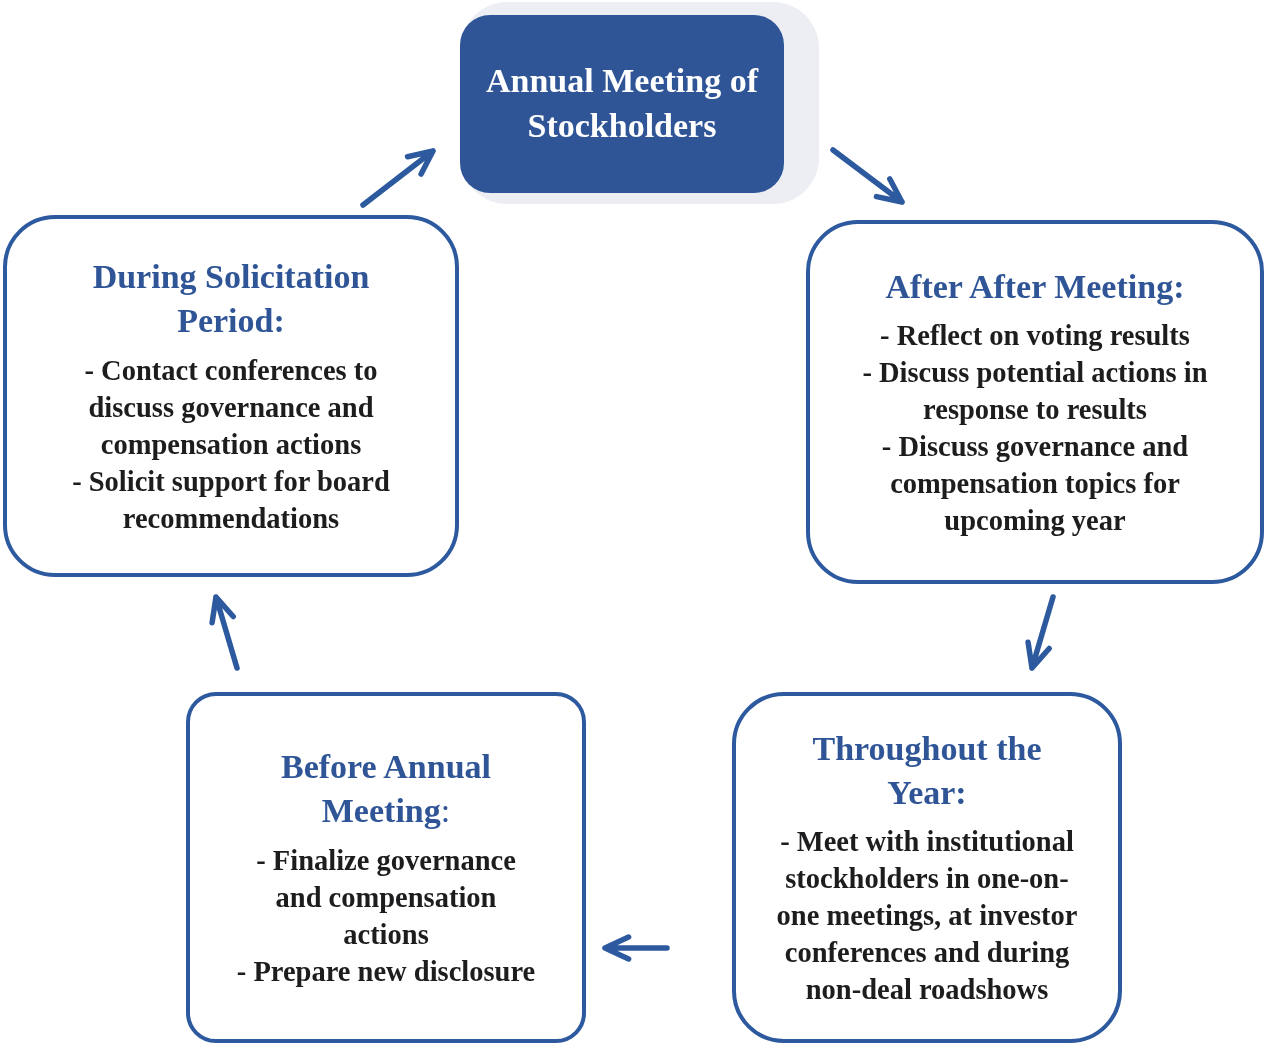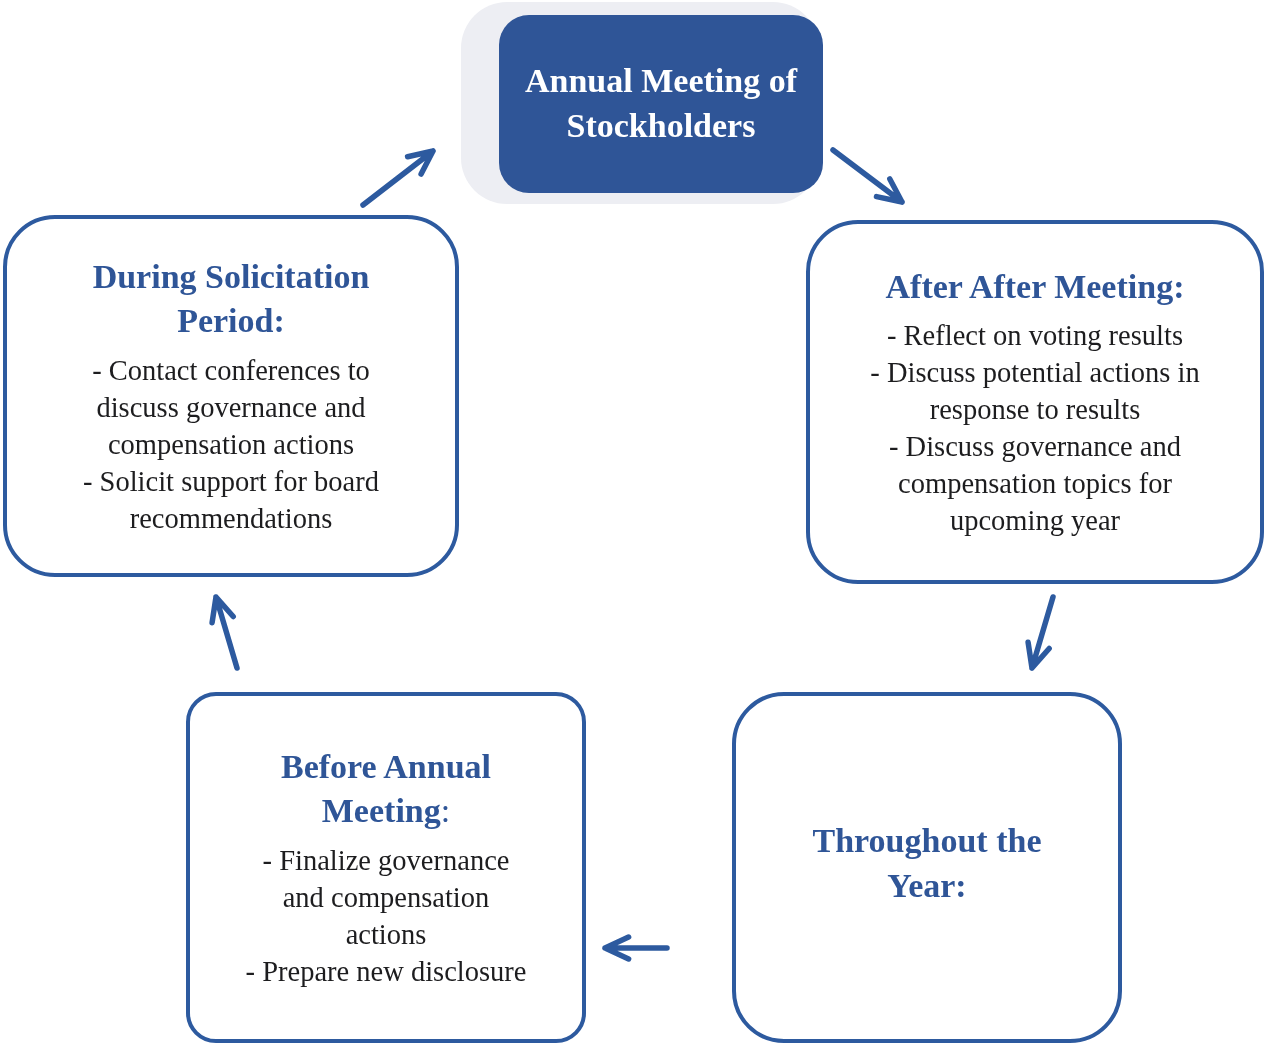--- a/index.html
+++ b/index.html
@@ -35,21 +35,21 @@
   }
   .halo {
     position: absolute;
     left: 461px; top: 2px;
     width: 358px; height: 202px;
     background: var(--halo);
     border-radius: 46px;
   }
   .center-box {
     position: absolute;
-    left: 499px; top: 15px;
+    left: 460px; top: 15px;
     width: 324px; height: 178px;
     background: var(--primary-blue);
     border-radius: 30px;
     display: flex;
     align-items: center;
     justify-content: center;
     text-align: center;
   }
   .center-title {
     color: var(--center-text);
@@ -84,20 +84,21 @@
     margin: 0 0 8px 0;
     white-space: pre-line;
   }
   .title-colon { font-weight: normal; }
   .bullet {
     color: var(--body-text);
     font-size: 28.5px;
     line-height: 1.3;
     margin: 0;
     white-space: pre-line;
+    font-weight: bold;
   }
 </style>
 </head>
 <body>
 
 <div class="canvas">
 
   <svg class="arrows" viewBox="0 0 1269 1048" xmlns="http://www.w3.org/2000/svg">
     <path d="M363,205 L433,151 M407.6,156.7 L433,151 L421.1,174.1"></path>
     <path d="M833,150 L902,202 M889.8,179 L902,202 L876.5,196.6"></path>
@@ -138,15 +139,20 @@
 Meeting</span><span class="title-colon">:</span></h2>
     <p class="bullet">- Finalize governance
 and compensation
 actions</p>
     <p class="bullet">- Prepare new disclosure</p>
   </div>
 
   <div class="node box-throughout">
     <h2 class="node-title">Throughout the
 Year:</h2>
+    <p class="bullet">- Meet with institutional
+stockholders in one-on-
+one meetings, at investor
+conferences and during
+non-deal roadshows</p>
   </div>
 
 </div>
 
 </body></html>

